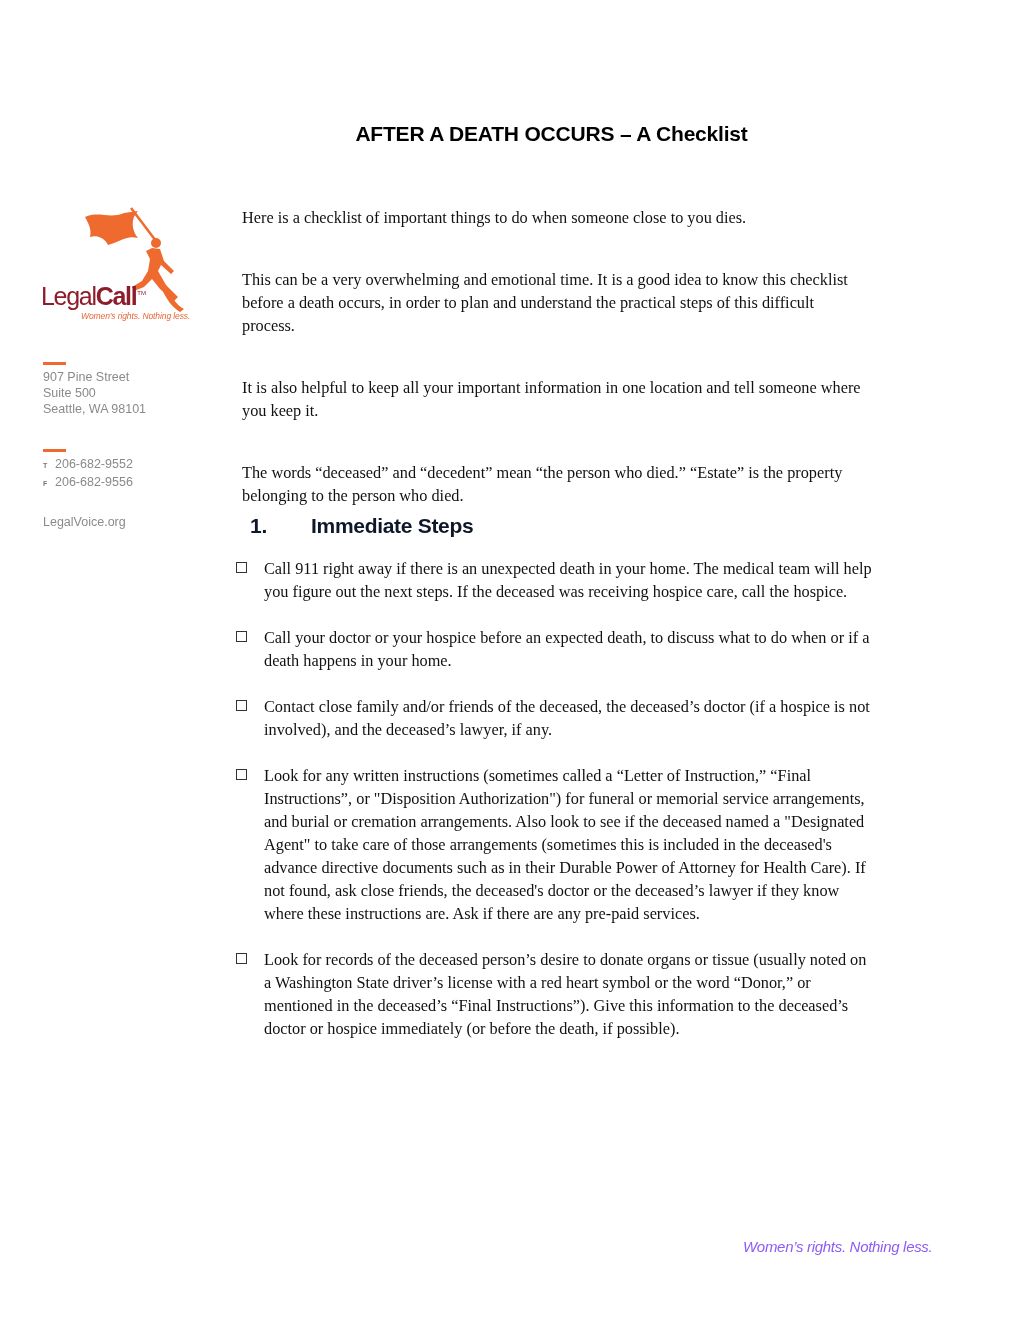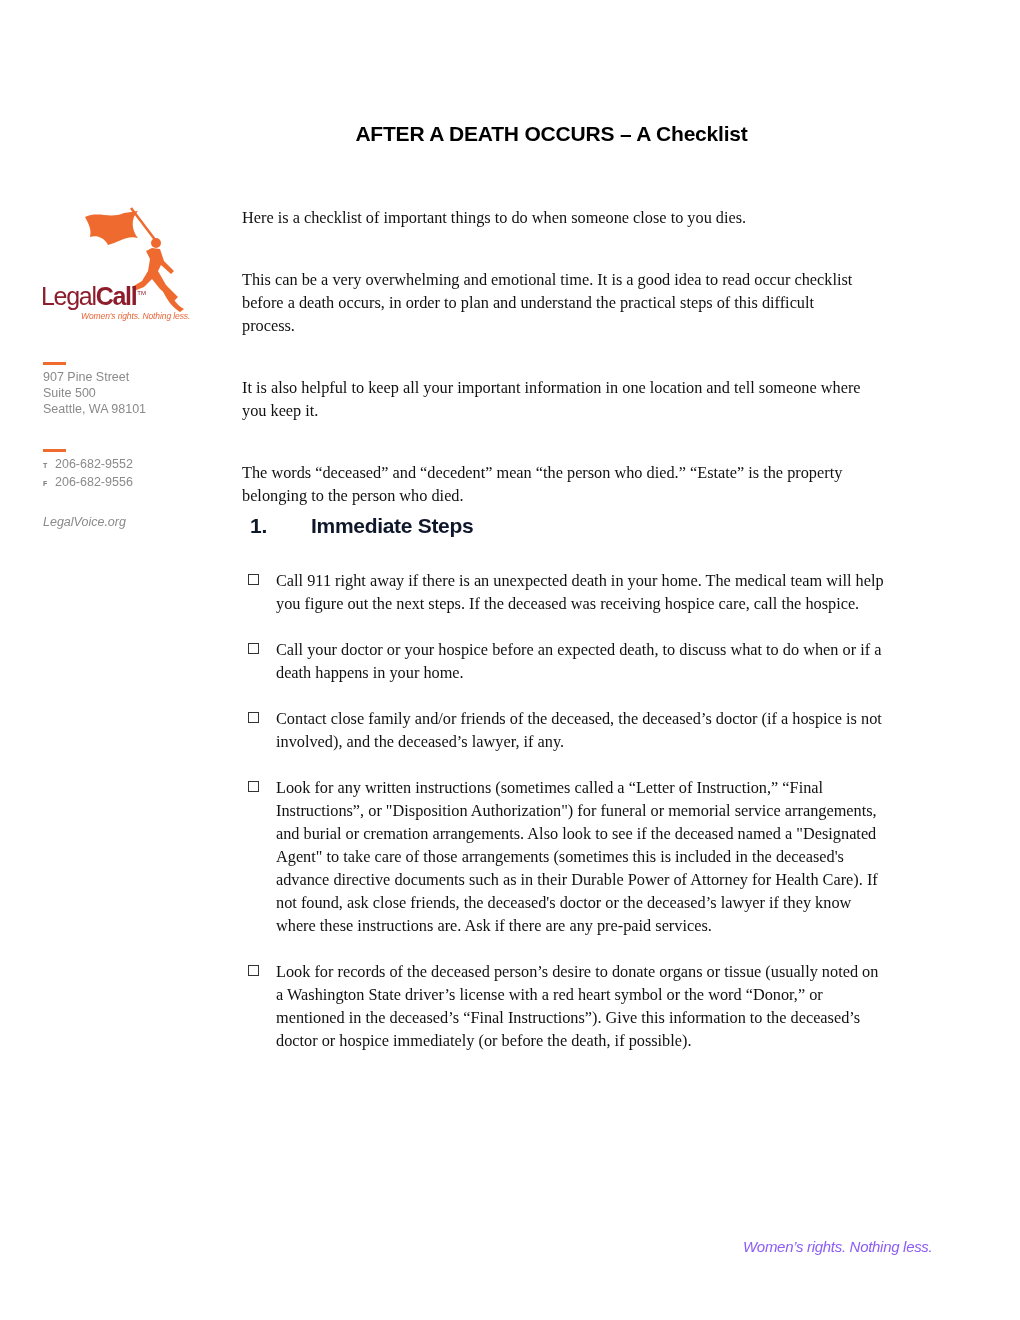--- a/index.html
+++ b/index.html
@@ -88,21 +88,20 @@
       display: inline-block;
       width: 12px;
       font-size: 7px;
       font-weight: bold;
       color: #777;
     }
     .website {
       position: absolute;
       left: 5px;
       top: 309px;
-      font-style: italic;
     }
 
     
     .content {
       position: absolute;
       left: 234px;
       top: 198px;
       width: 640px;
       font-size: 16.3px;
       line-height: 23px;
@@ -124,21 +123,21 @@
     }
     .section-heading .num {
       display: inline-block;
       width: 61px;
     }
     .checklist {
       position: absolute;
       left: 234px;
       top: 557px;
       width: 640px;
-      margin: 12px;
+      margin: 0;
       padding: 0;
       list-style: none;
       font-size: 16.3px;
       line-height: 23px;
     }
     .check-item {
       position: relative;
       padding-left: 30px;
       margin-bottom: 23px;
     }
@@ -203,21 +202,21 @@
       <span class="phone-prefix">F</span><span>206-682-9556</span>
     </div>
   </div>
 
   <div class="website contact">LegalVoice.org</div>
 </div>
 
 <div class="content">
   <p>Here is a checklist of important things to do when someone close to you dies.</p>
   <div class="p-gap"></div>
-  <p>This can be a very overwhelming and emotional time.  It is a good idea to read occur checklist before a death occurs, in order to plan and understand the practical steps of this difficult process.</p>
+  <p>This can be a very overwhelming and emotional time.  It is a good idea to know this checklist before a death occurs, in order to plan and understand the practical steps of this difficult process.</p>
   <div class="p-gap"></div>
   <p>It is also helpful to keep all your important information in one location and tell someone where you keep it.</p>
   <div class="p-gap"></div>
   <p>The words “deceased” and “decedent” mean “the person who died.”  “Estate” is the property belonging to the person who died.</p>
 </div>
 
 <h2 class="section-heading"><span class="num">1.</span><span>Immediate Steps</span></h2>
 
 <ul class="checklist">
   <li class="check-item">

